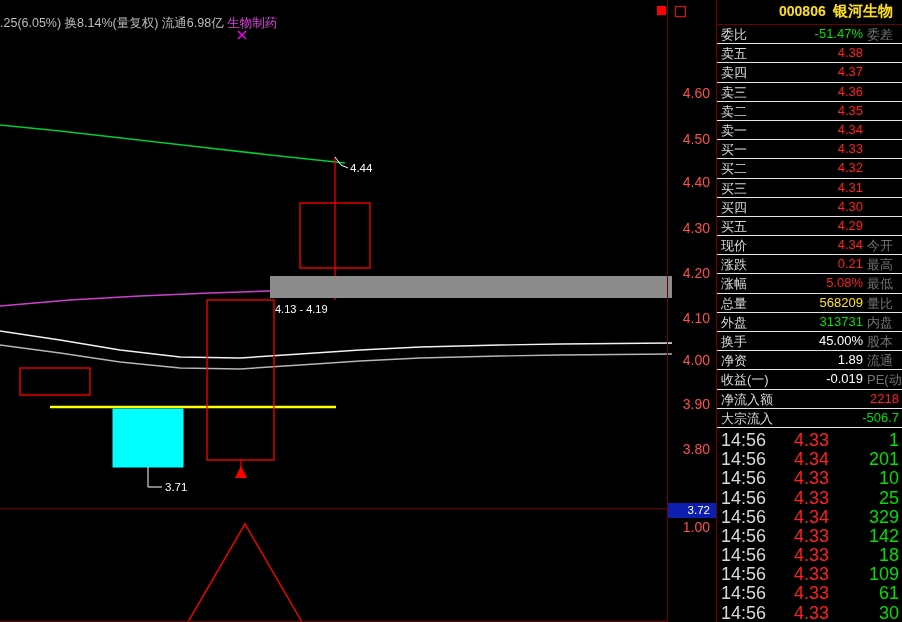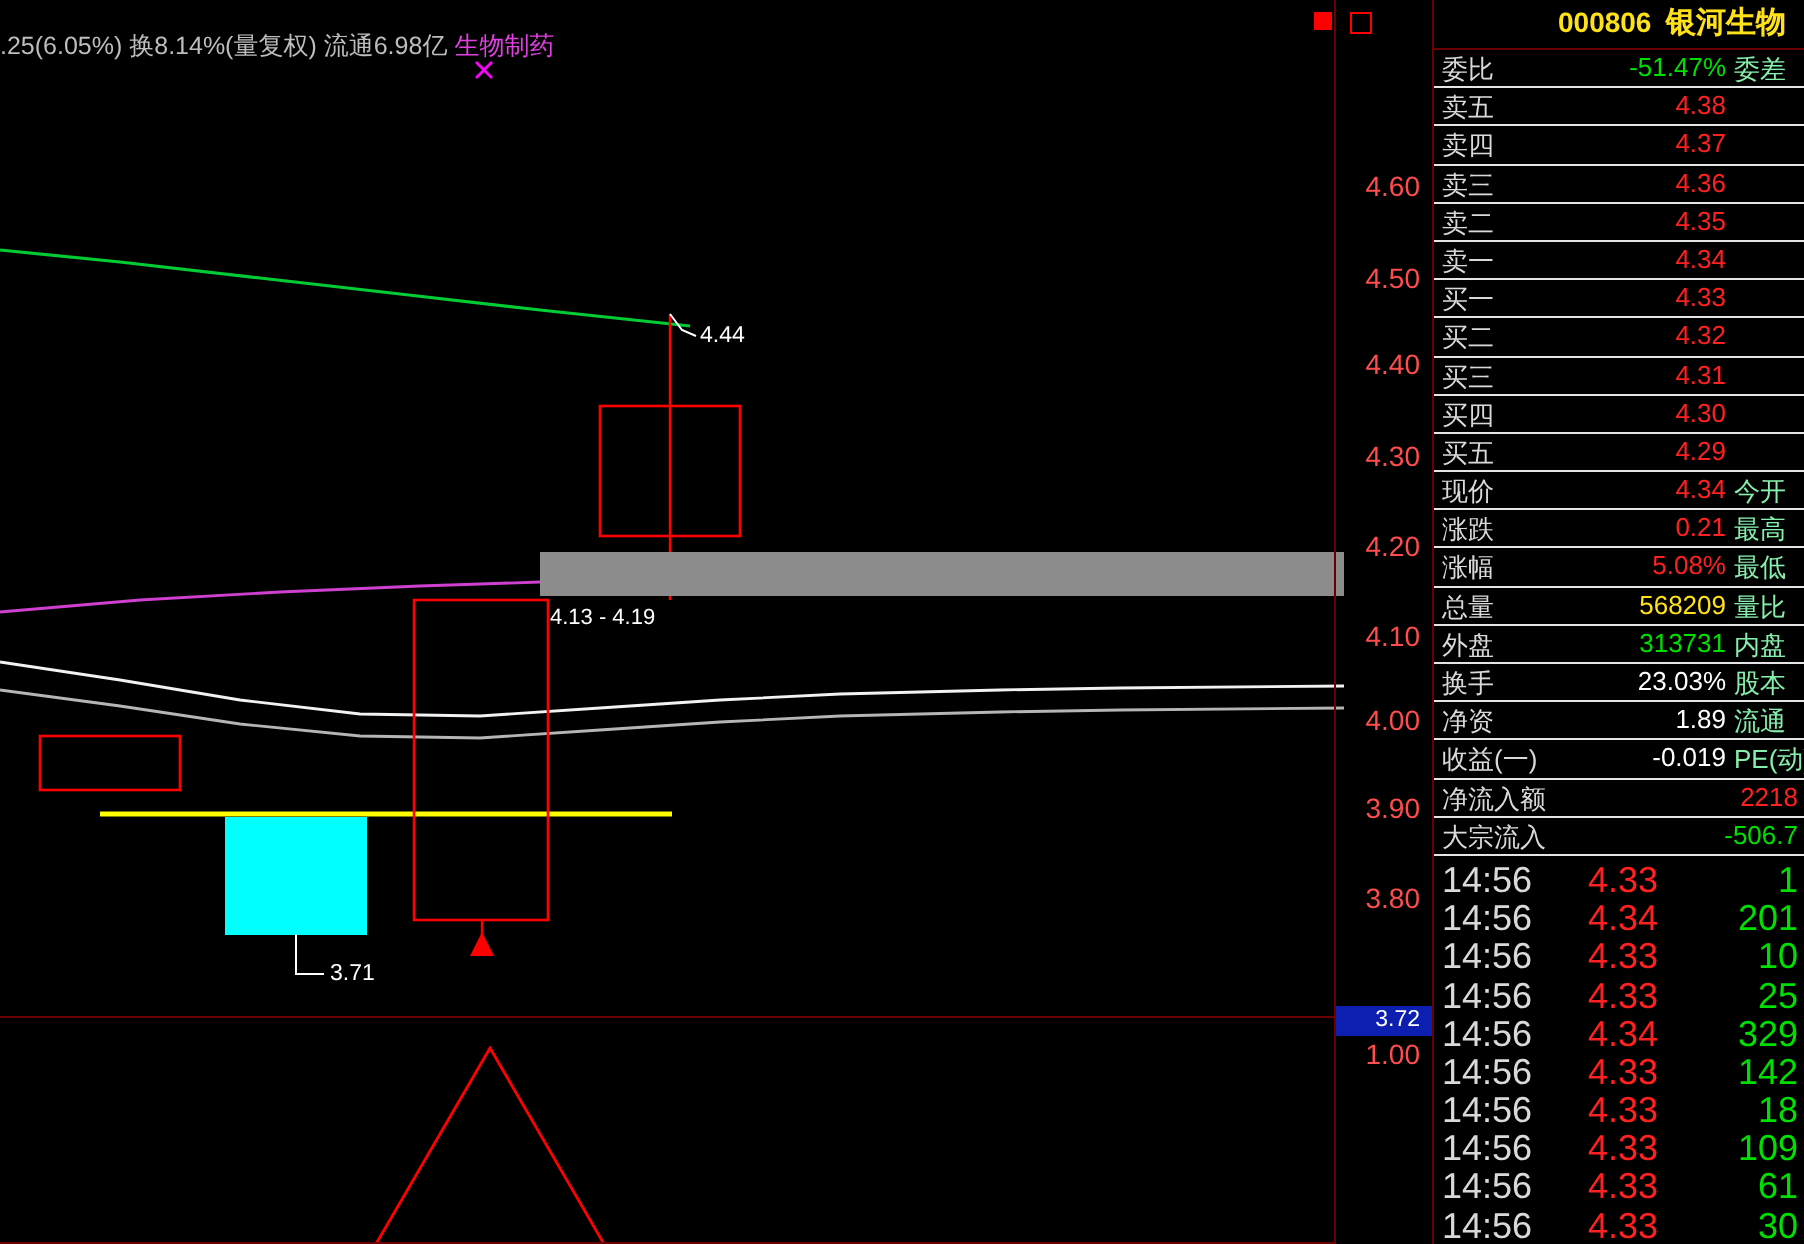--- a/index.html
+++ b/index.html
@@ -30,21 +30,21 @@
   .boxlabel{position:absolute;font-size:11px;color:#ffffff;}
 
   
   #quote{position:absolute;left:716px;top:0;width:186px;height:622px;background:#000;border-left:1px solid #6a0000;box-sizing:border-box;}
   #qhead{position:relative;height:24px;border-bottom:1px solid #6a0000;}
   #qhead .code{position:absolute;left:62px;top:3px;font-size:14px;font-weight:bold;color:#ffe11a;}
   #qhead .nm{position:absolute;left:116px;top:2px;font-size:15px;font-weight:bold;color:#ffe11a;}
   .qrow{position:relative;height:19.2px;border-bottom:1px solid #e5e5e5;box-sizing:border-box;}
   .qrow .k{position:absolute;left:4px;top:1px;font-size:13px;color:#d9d9d9;}
   .qrow .v{position:absolute;left:60px;top:1px;width:86px;text-align:right;font-size:13px;}
-  .qrow .k2{position:absolute;left:150px;top:1px;font-size:13px;color:#86efac;}
+  .qrow .k2{position:absolute;left:150px;top:1px;font-size:13px;color:#737373;}
   .qrow .v2{position:absolute;left:150px;top:1px;width:120px;text-align:right;font-size:13px;}
   .red{color:#ff2020;}
   .green{color:#00e000;}
   .white{color:#ffffff;}
   .yellow{color:#ffe11a;}
 
   
   .trow{position:relative;height:19.2px;font-size:18px;}
   .trow .t{position:absolute;left:4px;top:2px;color:#d9d9d9;}
   .trow .p{position:absolute;left:52px;top:2px;width:60px;text-align:right;color:#ff2020;}
@@ -220,21 +220,21 @@
           <span class="v2 white"></span>
         </div>
         <div class="qrow">
           <span class="k">外盘</span>
           <span class="v green">313731</span>
           <span class="k2">内盘</span>
           <span class="v2 green">2</span>
         </div>
         <div class="qrow">
           <span class="k">换手</span>
-          <span class="v white">23.03%</span>
+          <span class="v white">45.00%</span>
           <span class="k2">股本</span>
           <span class="v2 white"></span>
         </div>
         <div class="qrow">
           <span class="k">净资</span>
           <span class="v white">1.89</span>
           <span class="k2">流通</span>
           <span class="v2 white"></span>
         </div>
         <div class="qrow">

